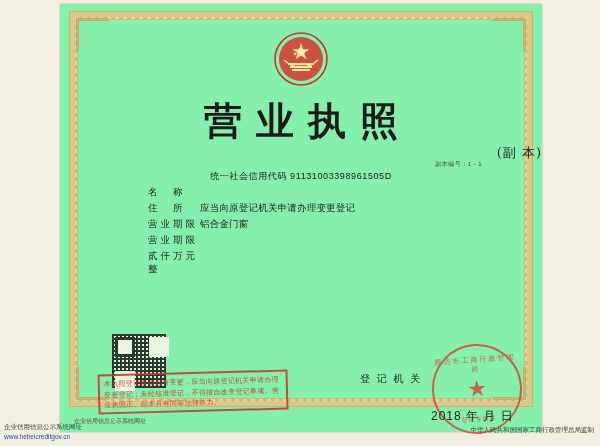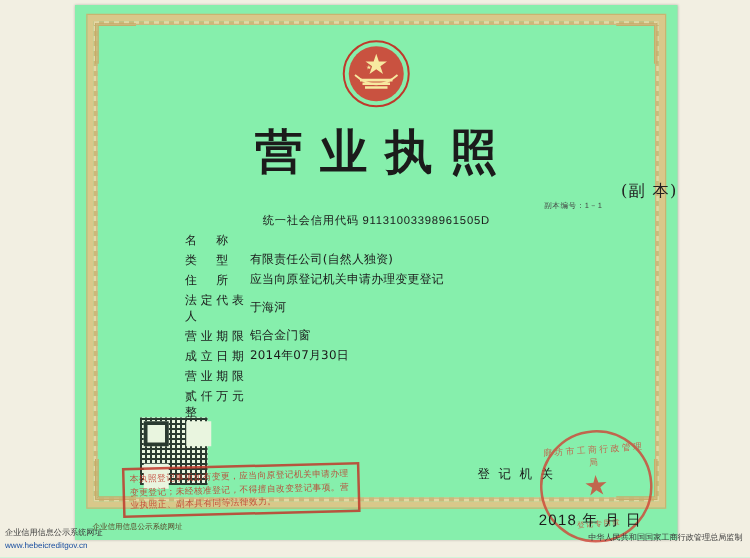--- a/index.html
+++ b/index.html
@@ -204,21 +204,20 @@
   }
 
   
   .reg-auth {
     position: absolute;
     left: 300px;
     top: 368px;
     font-size: 10px;
     color: #1b1b1b;
     letter-spacing: 2px;
-    margin-left: 22px;
   }
   .round-seal {
     position: absolute;
     left: 372px;
     top: 340px;
     width: 86px;
     height: 86px;
     border-radius: 50%;
     border: 2px solid #cf4436;
     color: #cf4436;
@@ -323,38 +322,26 @@
     <div class="cert-title">营业执照</div>
     <div class="cert-subtitle">(副 本)</div>
     <div class="copy-no">副本编号：1－1</div>
     <div class="credit-code">统一社会信用代码 91131003398961505D</div>
 
     <div class="fields">
       <div class="field-row">
         <div class="field-label">名　称</div>
       </div>
       <div class="field-row">
-        <div class="field-label">类　型</div>
-        <div class="field-value">有限责任公司(自然人独资)</div>
-      </div>
-      <div class="field-row">
         <div class="field-label">住　所</div>
         <div class="field-value">应当向原登记机关申请办理变更登记</div>
       </div>
       <div class="field-row">
-        <div class="field-label">法定代表人</div>
-        <div class="field-value">于海河</div>
-      </div>
-      <div class="field-row">
         <div class="field-label">营业期限</div>
         <div class="field-value">铝合金门窗</div>
-      </div>
-      <div class="field-row">
-        <div class="field-label">成立日期</div>
-        <div class="field-value">2014年07月30日</div>
       </div>
       <div class="field-row">
         <div class="field-label">营业期限</div>
         <div class="field-value"></div>
       </div>
       <div class="field-row">
         <div class="field-label">贰仟万元整</div>
       </div>
     </div>
 

